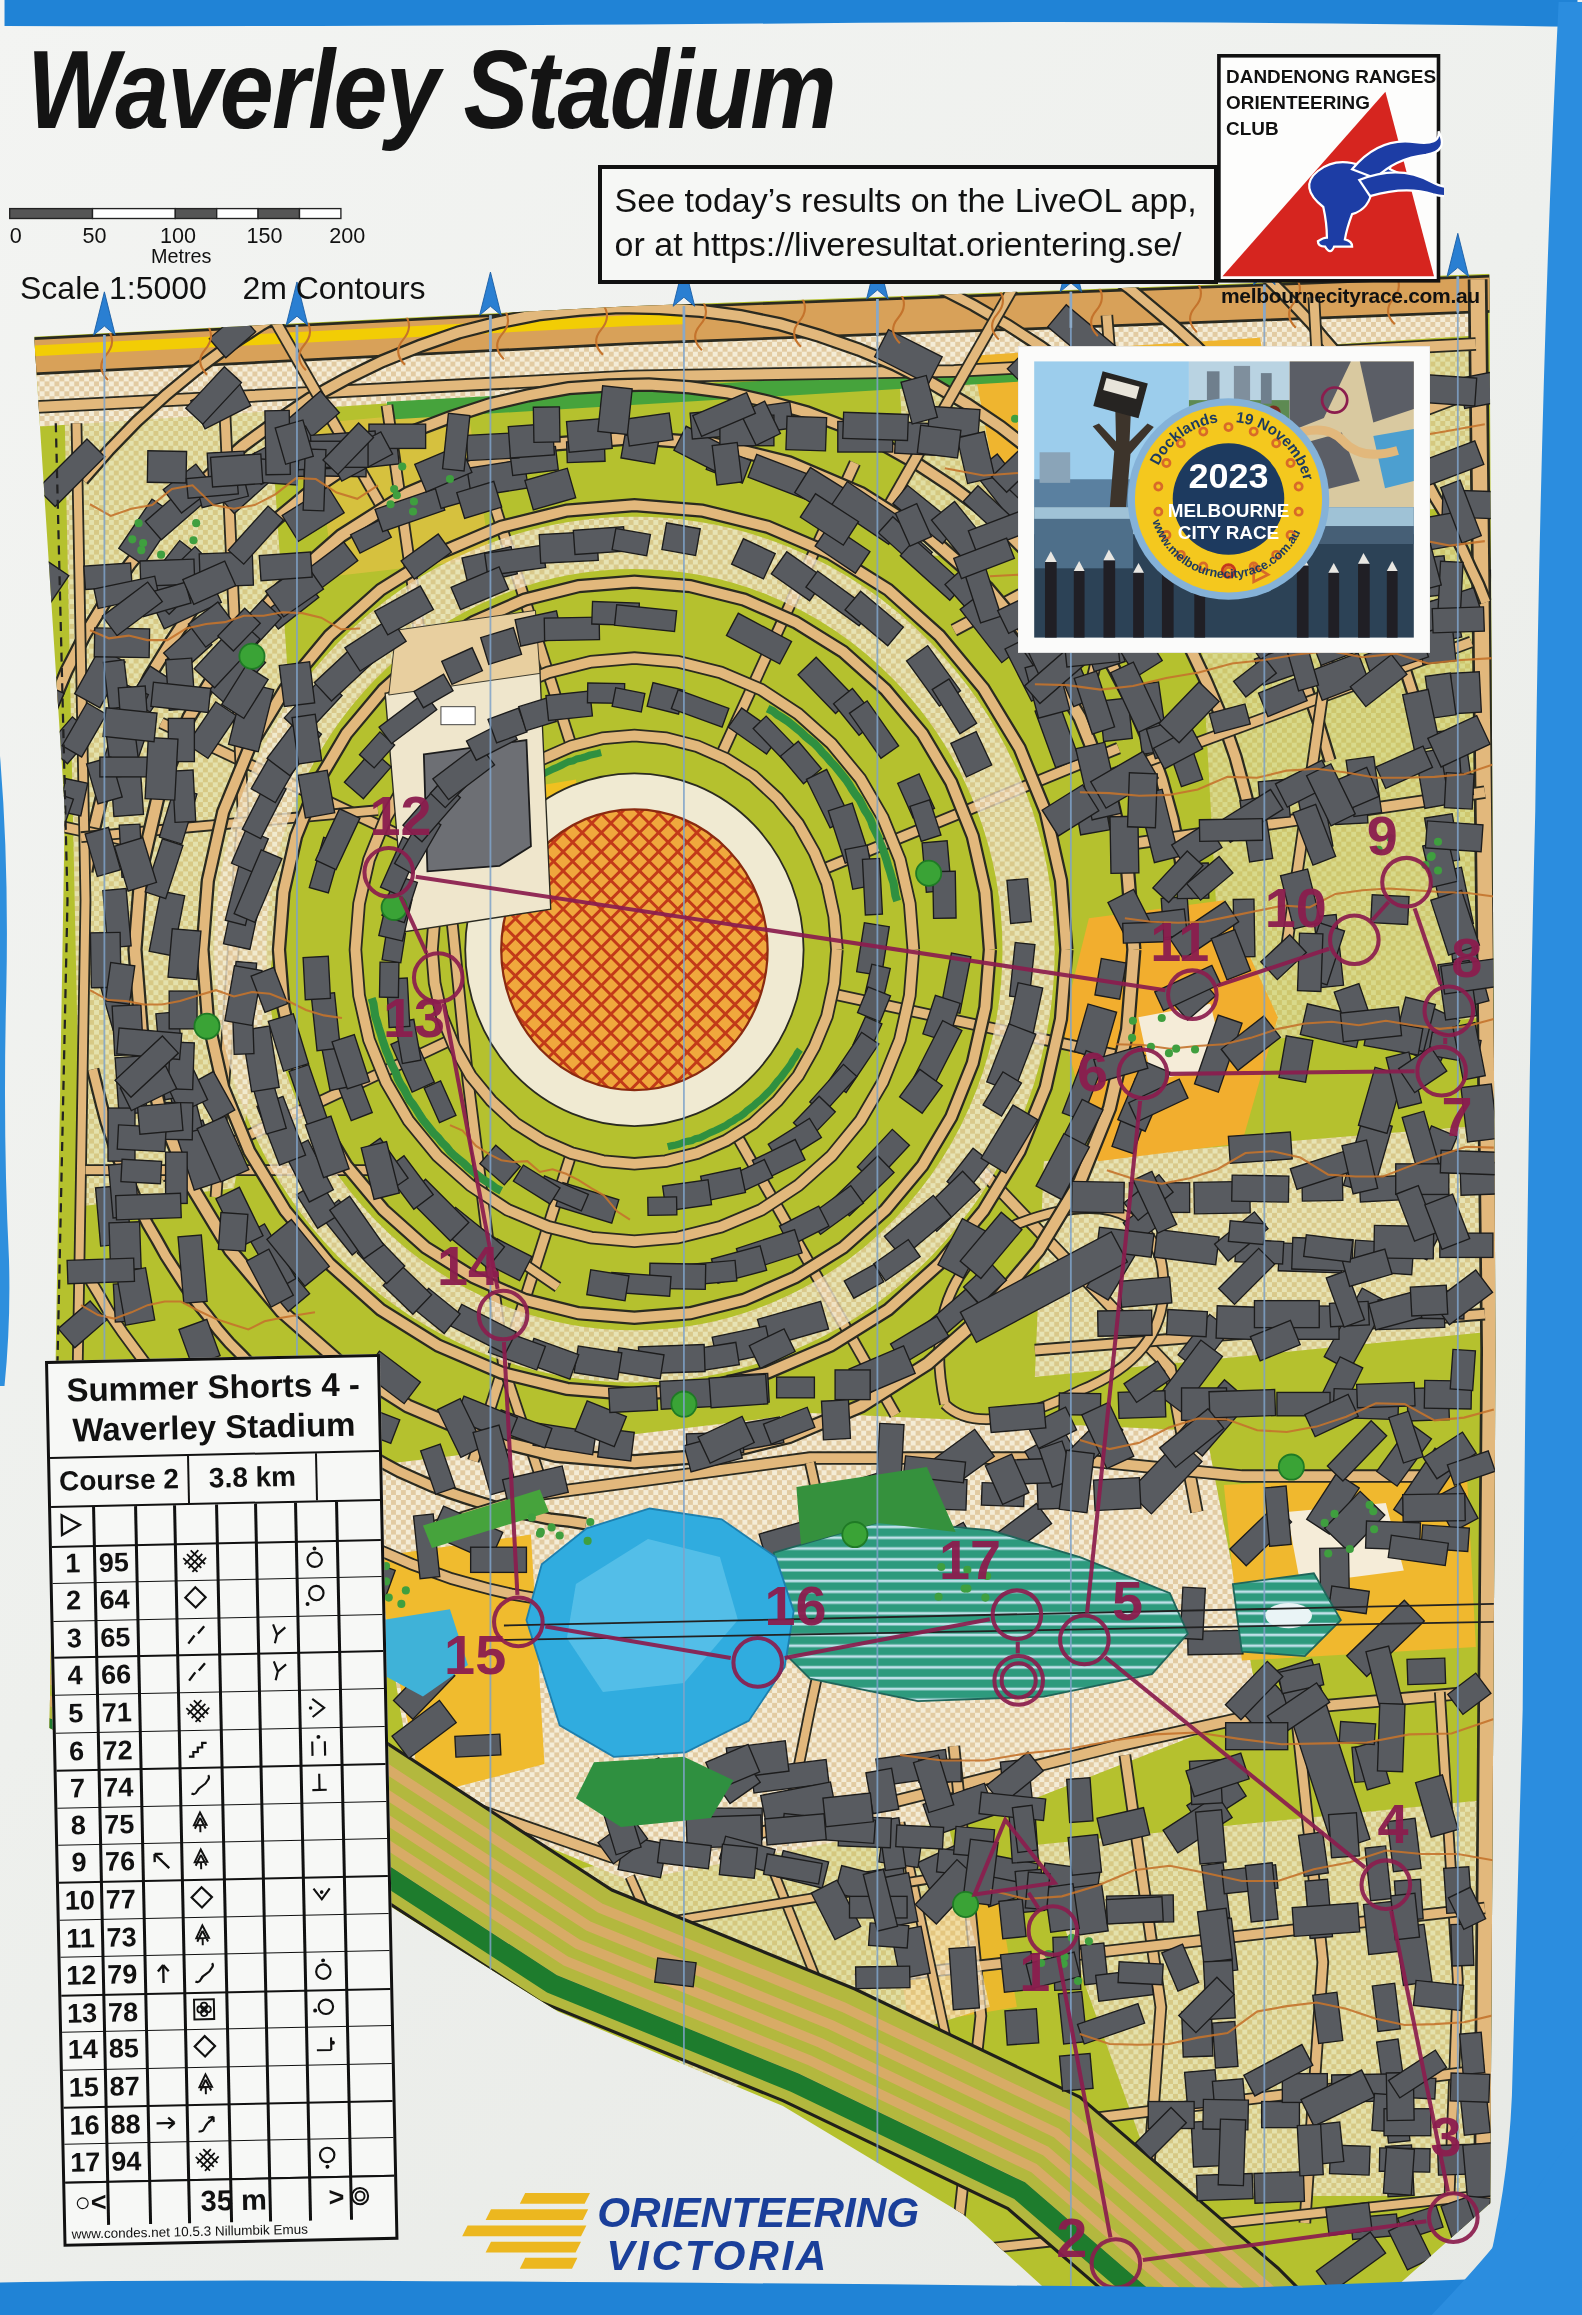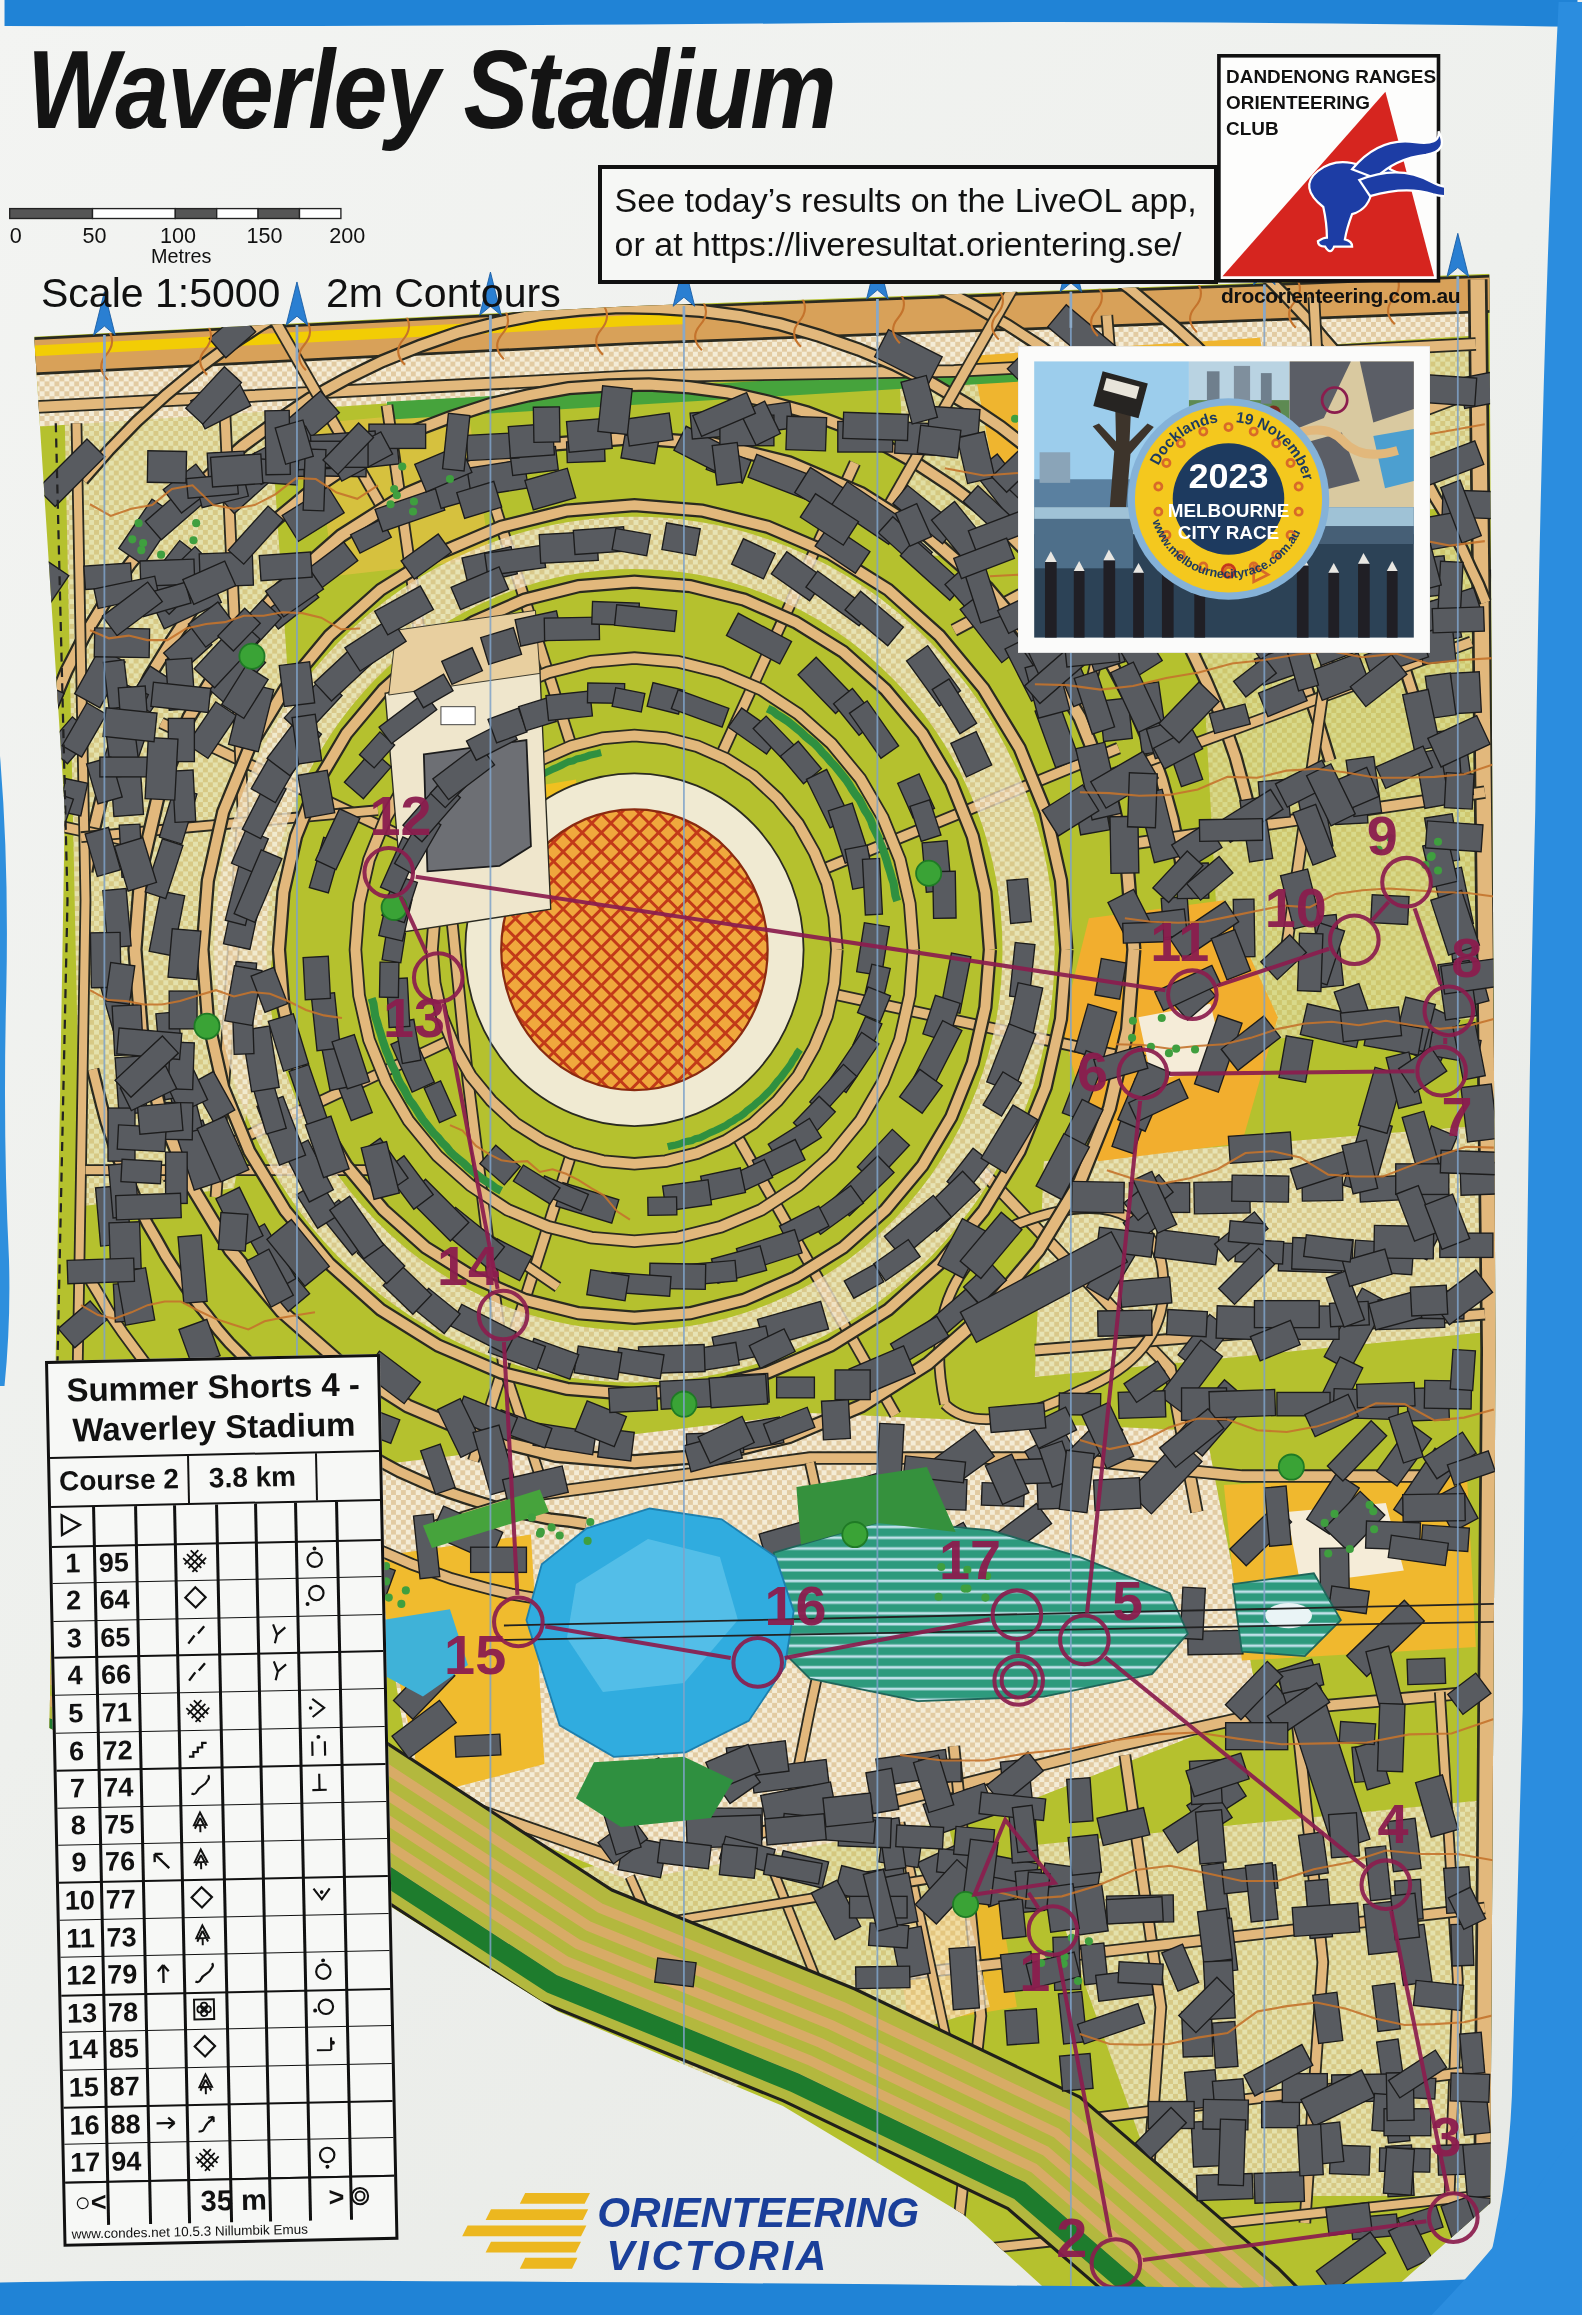--- a/index.html
+++ b/index.html
@@ -1349,21 +1349,21 @@
   <g font-family="Liberation Sans, sans-serif" font-size="24" fill="#111">
   <text x="3" y="42">0</text>
         <text x="84" y="42">50</text>
         <text x="170" y="42">100</text>
         <text x="266" y="42">150</text>
         <text x="358" y="42">200</text>
   <text x="160" y="64" font-size="22">Metres</text>
   </g>
 </svg>
 
-<div class="abs" style="left:41px;top:270px;font-size:41px;color:#111">Scale 1:5000&nbsp;&nbsp;&nbsp;&nbsp;2m Contours</div>
+<div class="abs" style="left:20px;top:270px;font-size:32px;color:#111">Scale 1:5000&nbsp;&nbsp;&nbsp;&nbsp;2m Contours</div>
 
 <div class="box" style="left:598px;top:165px;width:599px;height:102px;padding:9px 0 0 12.6px;font-size:34px;line-height:44px;white-space:nowrap;overflow:hidden">See today’s results on the LiveOL app,<br>or at https://liveresultat.orientering.se/</div>
 
 
 <svg class="abs" style="left:1217px;top:54px" width="227" height="252" viewBox="0 0 252 280">
   <rect x="2" y="2" width="244" height="250" fill="#fdfdfc" stroke="#111" stroke-width="4"></rect>
 
   <polygon points="187,42 6,247 241,247" fill="#d6251f"></polygon>
 
   <g font-family="Liberation Sans, sans-serif" font-size="21" font-weight="bold" fill="#111">
@@ -1372,21 +1372,21 @@
     <text x="10" y="90">CLUB</text>
   </g>
 
   <g stroke="#fff" stroke-width="2.5" fill="#1d3da5">
     <path d="M118,170 q-28,-22 -6,-40 q20,-16 48,-6 q6,-18 22,-14 q14,4 10,18 l14,6 l-16,4 q-4,12 -18,12 q-2,22 -22,28 q-6,16 -8,28 q8,2 8,8 l-20,0 q-4,10 -10,0 q-8,0 -8,-6 q6,-4 10,-4 q0,-16 -4,-34 z"></path>
     <path d="M150,128 q30,-36 70,-30 q28,4 26,-12 q12,22 -14,26 q-34,4 -56,26 z"></path>
     <path d="M158,140 q44,-18 80,2 q22,12 30,-2 q0,24 -28,16 q-30,-10 -70,2 z"></path>
   </g>
 </svg>
 
-<div class="abs" style="left:1221px;top:284px;font-size:21px;font-weight:bold;color:#111;letter-spacing:-0.3px">drocorienteering.com.au</div>
+<div class="abs" style="left:1221px;top:284px;font-size:21px;font-weight:bold;color:#111;letter-spacing:-0.3px">melbournecityrace.com.au</div>
 
 <svg class="abs" style="left:1018px;top:346px" width="412" height="307" viewBox="0 0 458 341">
   <rect x="0" y="0" width="458" height="341" fill="#fbfbfa" stroke="#ddd" stroke-width="1"></rect>
 
   <g>
     <rect x="18" y="17" width="172" height="162" fill="#9ccdec"></rect>
     <rect x="18" y="148" width="172" height="31" fill="#5a80a0"></rect>
     <rect x="24" y="118" width="34" height="34" fill="#8aa4b8"></rect>
     <path d="M102,179 l5,-62 l-24,-28 l7,-3 l19,20 l-1,-44 l10,-10 l8,10 l-2,44 l20,-20 l7,4 l-26,30 l-5,59 z" fill="#3d342b"></path>
     <rect x="88" y="34" width="52" height="40" fill="#262422" transform="rotate(15 114 54)"></rect>

